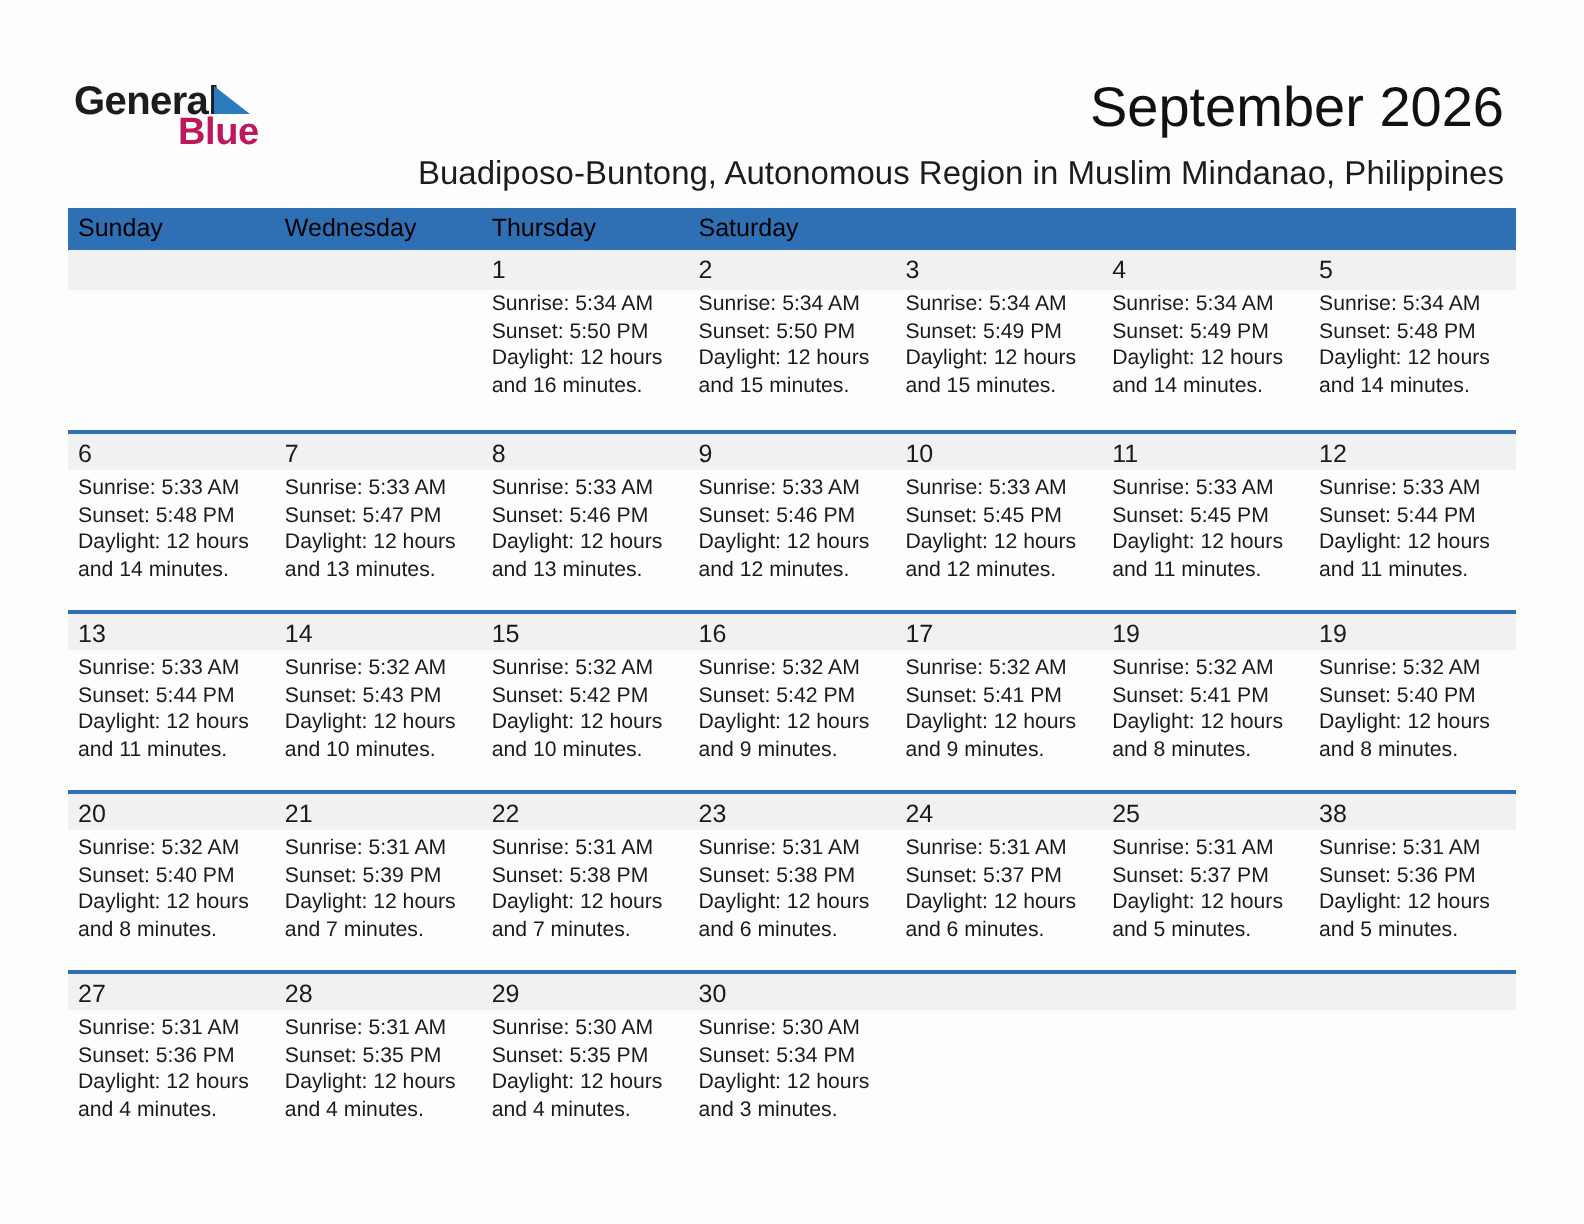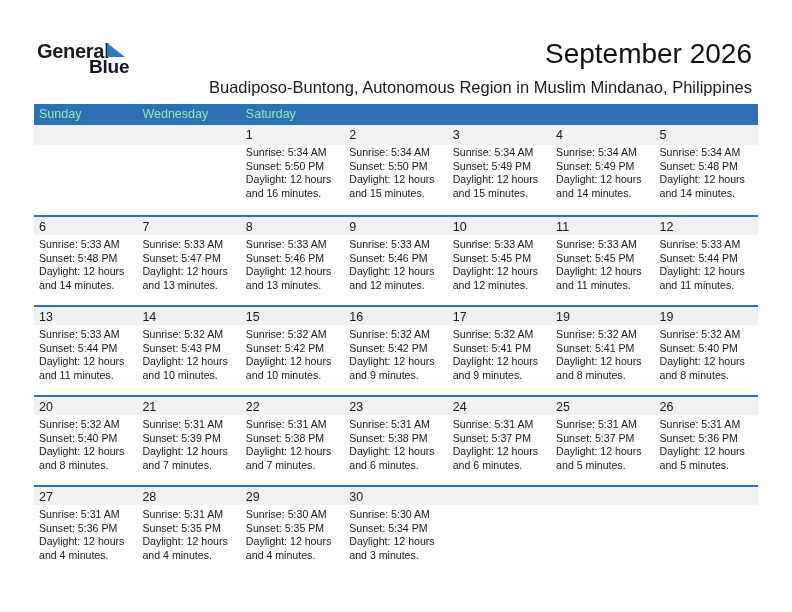--- a/index.html
+++ b/index.html
@@ -3,28 +3,28 @@
 <meta charset="utf-8">
 <style>
   html, body { margin: 0; padding: 0; }
   body {
     width: 792px; height: 612px; background: #fdfdfd;
     font-family: "Liberation Sans", sans-serif; color: #1a1a1a;
     position: relative; overflow: hidden;
   }
   .logo { position: absolute; left: 37px; top: 40px; width: 100px; height: 36px; font-weight: bold; }
   .logo-general { position: absolute; left: 0; top: 0; font-size: 20px; color: #1c1c1c; letter-spacing: -0.3px; }
-  .logo-blue { position: absolute; left: 52px; top: 16px; font-size: 19px; color: #0f172a; letter-spacing: -0.2px; }
+  .logo-blue { position: absolute; left: 52px; top: 16px; font-size: 19px; color: #be185d; letter-spacing: -0.2px; }
   .logo-tri { position: absolute; left: 70px; top: 3px; width: 0; height: 0;
     border-left: 18px solid #2a7ac0; border-top: 14px solid transparent; }
   .title { position: absolute; right: 40px; top: 38px; font-size: 28px; color: #111; }
   .subtitle { position: absolute; right: 40px; top: 78px; font-size: 16.5px; color: #1c1c1c; white-space: nowrap; }
   .cal { position: absolute; left: 34px; top: 104px; width: 724px; }
   .head-row { display: flex; background: #2f6fb4; height: 21px; }
-  .head-cell { width: 103.43px; color: #86efac; font-size: 12.5px; line-height: 21px; padding-left: 5px; box-sizing: border-box; }
+  .head-cell { width: 103.43px; color: #000000; font-size: 12.5px; line-height: 21px; padding-left: 5px; box-sizing: border-box; }
   .week { position: relative; height: 90px; }
   .week-line { position: absolute; left: 0; right: 0; top: 0; height: 2px; background: #2f6fb4; }
   .week:first-of-type .week-line { display: none; }
   .band { position: absolute; left: 0; right: 0; top: 2px; height: 18px; background: #f1f1f1; }
   .week.first .band { top: 0; height: 20px; }
   .days { position: absolute; left: 0; right: 0; top: 0; display: flex; }
   .day { width: 103.43px; box-sizing: border-box; padding-left: 5px; }
   .day-num { font-size: 12.5px; height: 18px; line-height: 18px; margin-top: 3px; }
   .week.first .day-num { margin-top: 1px; }
   .day-info { font-size: 10.6px; line-height: 13.5px; margin-top: 2px; }
@@ -39,20 +39,21 @@
   <span class="logo-blue">Blue</span>
 </div>
 
 <div class="title">September 2026</div>
 <div class="subtitle">Buadiposo-Buntong, Autonomous Region in Muslim Mindanao, Philippines</div>
 
 <div class="cal">
   <div class="head-row" id="head-row">
       <div class="head-cell">Sunday</div>
       <div class="head-cell">Wednesday</div>
+      <div class="head-cell">Thursday</div>
       <div class="head-cell">Saturday</div>
     </div>
   <div id="weeks">
       <div class="week first">
         <div class="band"></div>
         <div class="days">
           <div class="day">
             <div class="day-num"></div>
             <div class="day-info">
               <div></div>
@@ -307,21 +308,21 @@
           <div class="day">
             <div class="day-num">25</div>
             <div class="day-info">
               <div>Sunrise: 5:31 AM</div>
               <div>Sunset: 5:37 PM</div>
               <div>Daylight: 12 hours</div>
               <div>and 5 minutes.</div>
             </div>
           </div>
           <div class="day">
-            <div class="day-num">26</div>
+            <div class="day-num">38</div>
             <div class="day-info">
               <div>Sunrise: 5:31 AM</div>
               <div>Sunset: 5:36 PM</div>
               <div>Daylight: 12 hours</div>
               <div>and 5 minutes.</div>
             </div>
           </div>
         </div>
       </div>
       <div class="week">

